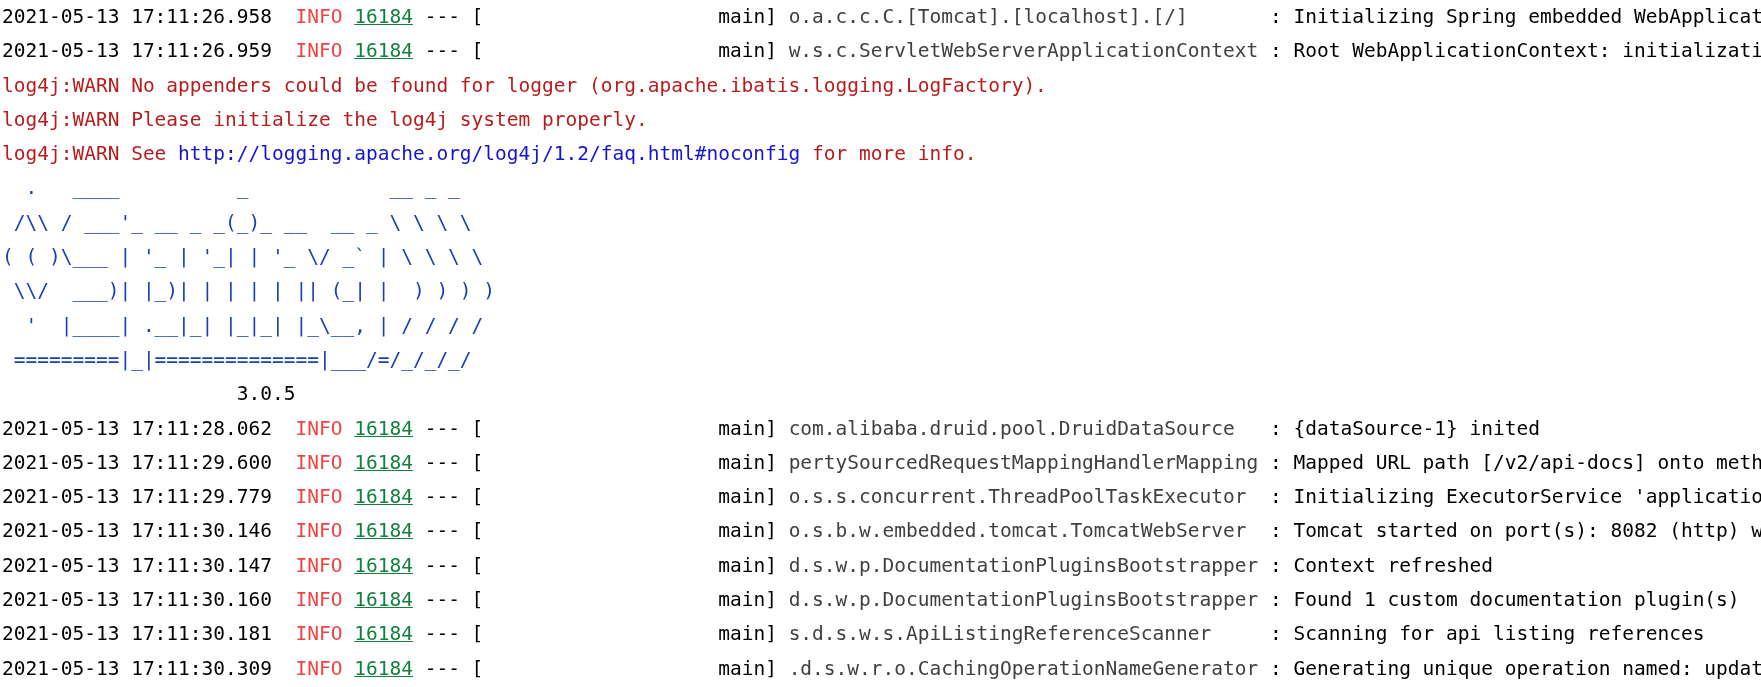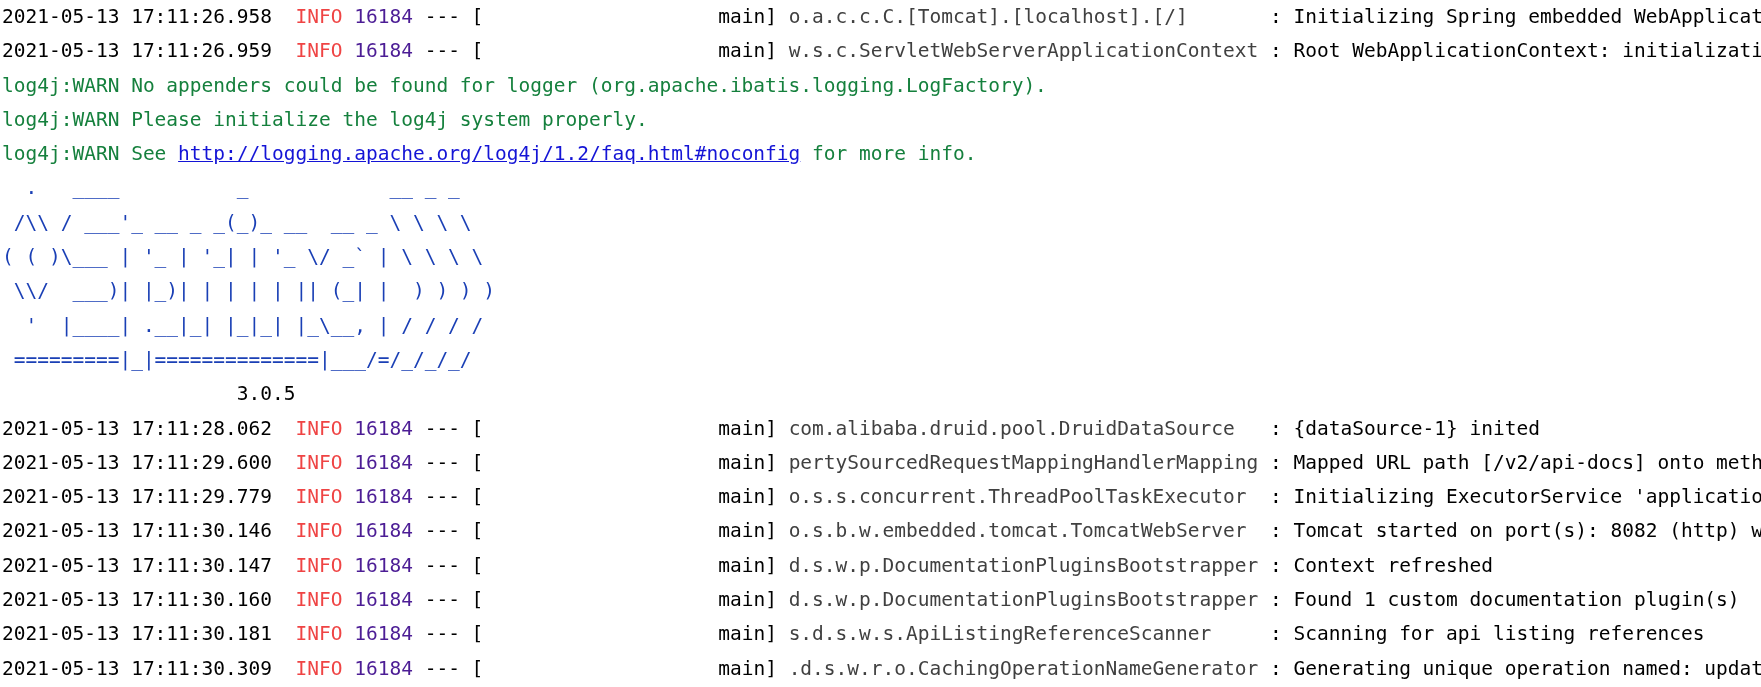--- a/index.html
+++ b/index.html
@@ -30,22 +30,22 @@
   .line {
     white-space: pre;
     height: 34.3px;
     overflow: hidden;
     display: block;
     padding-left: 2px;
   }
   .seg { white-space: pre; }
   .c-plain   { color: #000000; }
   .c-info    { color: #ef4444; }
-  .c-pid     { color: #4c1d95; }
+  .c-pid     { color: #15803d; text-decoration: underline; }
   .c-logger  { color: #404040; }
-  .c-warn    { color: #15803d; }
-  .c-link    { color: #1414d6; text-decoration: underline; }
+  .c-warn    { color: #b91c1c; }
+  .c-link    { color: #1414d6; }
   .c-banner  { color: #1a3fb5; }
 </style>
 </head>
 <body>
 
 <div id="console"><div class="line"><span class="seg c-plain">2021-05-13 17:11:26.958  </span><span class="seg c-info">INFO</span><span class="seg c-plain"> </span><span class="seg c-pid">16184</span><span class="seg c-plain"> --- [</span><span class="seg c-plain">                    main]</span><span class="seg c-plain"> </span><span class="seg c-logger">o.a.c.c.C.[Tomcat].[localhost].[/]      </span><span class="seg c-plain"> : </span><span class="seg c-plain">Initializing Spring embedded WebApplicationContext</span></div><div class="line"><span class="seg c-plain">2021-05-13 17:11:26.959  </span><span class="seg c-info">INFO</span><span class="seg c-plain"> </span><span class="seg c-pid">16184</span><span class="seg c-plain"> --- [</span><span class="seg c-plain">                    main]</span><span class="seg c-plain"> </span><span class="seg c-logger">w.s.c.ServletWebServerApplicationContext</span><span class="seg c-plain"> : </span><span class="seg c-plain">Root WebApplicationContext: initialization completed in 817</span></div><div class="line"><span class="seg c-warn">log4j:WARN No appenders could be found for logger (org.apache.ibatis.logging.LogFactory).</span></div><div class="line"><span class="seg c-warn">log4j:WARN Please initialize the log4j system properly.</span></div><div class="line"><span class="seg c-warn">log4j:WARN See </span><span class="seg c-link">http://logging.apache.org/log4j/1.2/faq.html#noconfig</span><span class="seg c-warn"> for more info.</span></div><div class="line"><span class="seg c-banner">  .   ____          _            __ _ _</span></div><div class="line"><span class="seg c-banner"> /\\ / ___'_ __ _ _(_)_ __  __ _ \ \ \ \</span></div><div class="line"><span class="seg c-banner">( ( )\___ | '_ | '_| | '_ \/ _` | \ \ \ \</span></div><div class="line"><span class="seg c-banner"> \\/  ___)| |_)| | | | | || (_| |  ) ) ) )</span></div><div class="line"><span class="seg c-banner">  '  |____| .__|_| |_|_| |_\__, | / / / /</span></div><div class="line"><span class="seg c-banner"> =========|_|==============|___/=/_/_/_/</span></div><div class="line"><span class="seg c-plain">                    3.0.5</span></div><div class="line"><span class="seg c-plain">2021-05-13 17:11:28.062  </span><span class="seg c-info">INFO</span><span class="seg c-plain"> </span><span class="seg c-pid">16184</span><span class="seg c-plain"> --- [</span><span class="seg c-plain">                    main]</span><span class="seg c-plain"> </span><span class="seg c-logger">com.alibaba.druid.pool.DruidDataSource  </span><span class="seg c-plain"> : </span><span class="seg c-plain">{dataSource-1} inited</span></div><div class="line"><span class="seg c-plain">2021-05-13 17:11:29.600  </span><span class="seg c-info">INFO</span><span class="seg c-plain"> </span><span class="seg c-pid">16184</span><span class="seg c-plain"> --- [</span><span class="seg c-plain">                    main]</span><span class="seg c-plain"> </span><span class="seg c-logger">pertySourcedRequestMappingHandlerMapping</span><span class="seg c-plain"> : </span><span class="seg c-plain">Mapped URL path [/v2/api-docs] onto method [springfox.docum</span></div><div class="line"><span class="seg c-plain">2021-05-13 17:11:29.779  </span><span class="seg c-info">INFO</span><span class="seg c-plain"> </span><span class="seg c-pid">16184</span><span class="seg c-plain"> --- [</span><span class="seg c-plain">                    main]</span><span class="seg c-plain"> </span><span class="seg c-logger">o.s.s.concurrent.ThreadPoolTaskExecutor </span><span class="seg c-plain"> : </span><span class="seg c-plain">Initializing ExecutorService 'applicationTaskExecutor'</span></div><div class="line"><span class="seg c-plain">2021-05-13 17:11:30.146  </span><span class="seg c-info">INFO</span><span class="seg c-plain"> </span><span class="seg c-pid">16184</span><span class="seg c-plain"> --- [</span><span class="seg c-plain">                    main]</span><span class="seg c-plain"> </span><span class="seg c-logger">o.s.b.w.embedded.tomcat.TomcatWebServer </span><span class="seg c-plain"> : </span><span class="seg c-plain">Tomcat started on port(s): 8082 (http) with context path ''</span></div><div class="line"><span class="seg c-plain">2021-05-13 17:11:30.147  </span><span class="seg c-info">INFO</span><span class="seg c-plain"> </span><span class="seg c-pid">16184</span><span class="seg c-plain"> --- [</span><span class="seg c-plain">                    main]</span><span class="seg c-plain"> </span><span class="seg c-logger">d.s.w.p.DocumentationPluginsBootstrapper</span><span class="seg c-plain"> : </span><span class="seg c-plain">Context refreshed</span></div><div class="line"><span class="seg c-plain">2021-05-13 17:11:30.160  </span><span class="seg c-info">INFO</span><span class="seg c-plain"> </span><span class="seg c-pid">16184</span><span class="seg c-plain"> --- [</span><span class="seg c-plain">                    main]</span><span class="seg c-plain"> </span><span class="seg c-logger">d.s.w.p.DocumentationPluginsBootstrapper</span><span class="seg c-plain"> : </span><span class="seg c-plain">Found 1 custom documentation plugin(s)</span></div><div class="line"><span class="seg c-plain">2021-05-13 17:11:30.181  </span><span class="seg c-info">INFO</span><span class="seg c-plain"> </span><span class="seg c-pid">16184</span><span class="seg c-plain"> --- [</span><span class="seg c-plain">                    main]</span><span class="seg c-plain"> </span><span class="seg c-logger">s.d.s.w.s.ApiListingReferenceScanner    </span><span class="seg c-plain"> : </span><span class="seg c-plain">Scanning for api listing references</span></div><div class="line"><span class="seg c-plain">2021-05-13 17:11:30.309  </span><span class="seg c-info">INFO</span><span class="seg c-plain"> </span><span class="seg c-pid">16184</span><span class="seg c-plain"> --- [</span><span class="seg c-plain">                    main]</span><span class="seg c-plain"> </span><span class="seg c-logger">.d.s.w.r.o.CachingOperationNameGenerator</span><span class="seg c-plain"> : </span><span class="seg c-plain">Generating unique operation named: updateSingerPicUsingPOST</span></div><div class="line"></div></div>
 
 </body></html>

